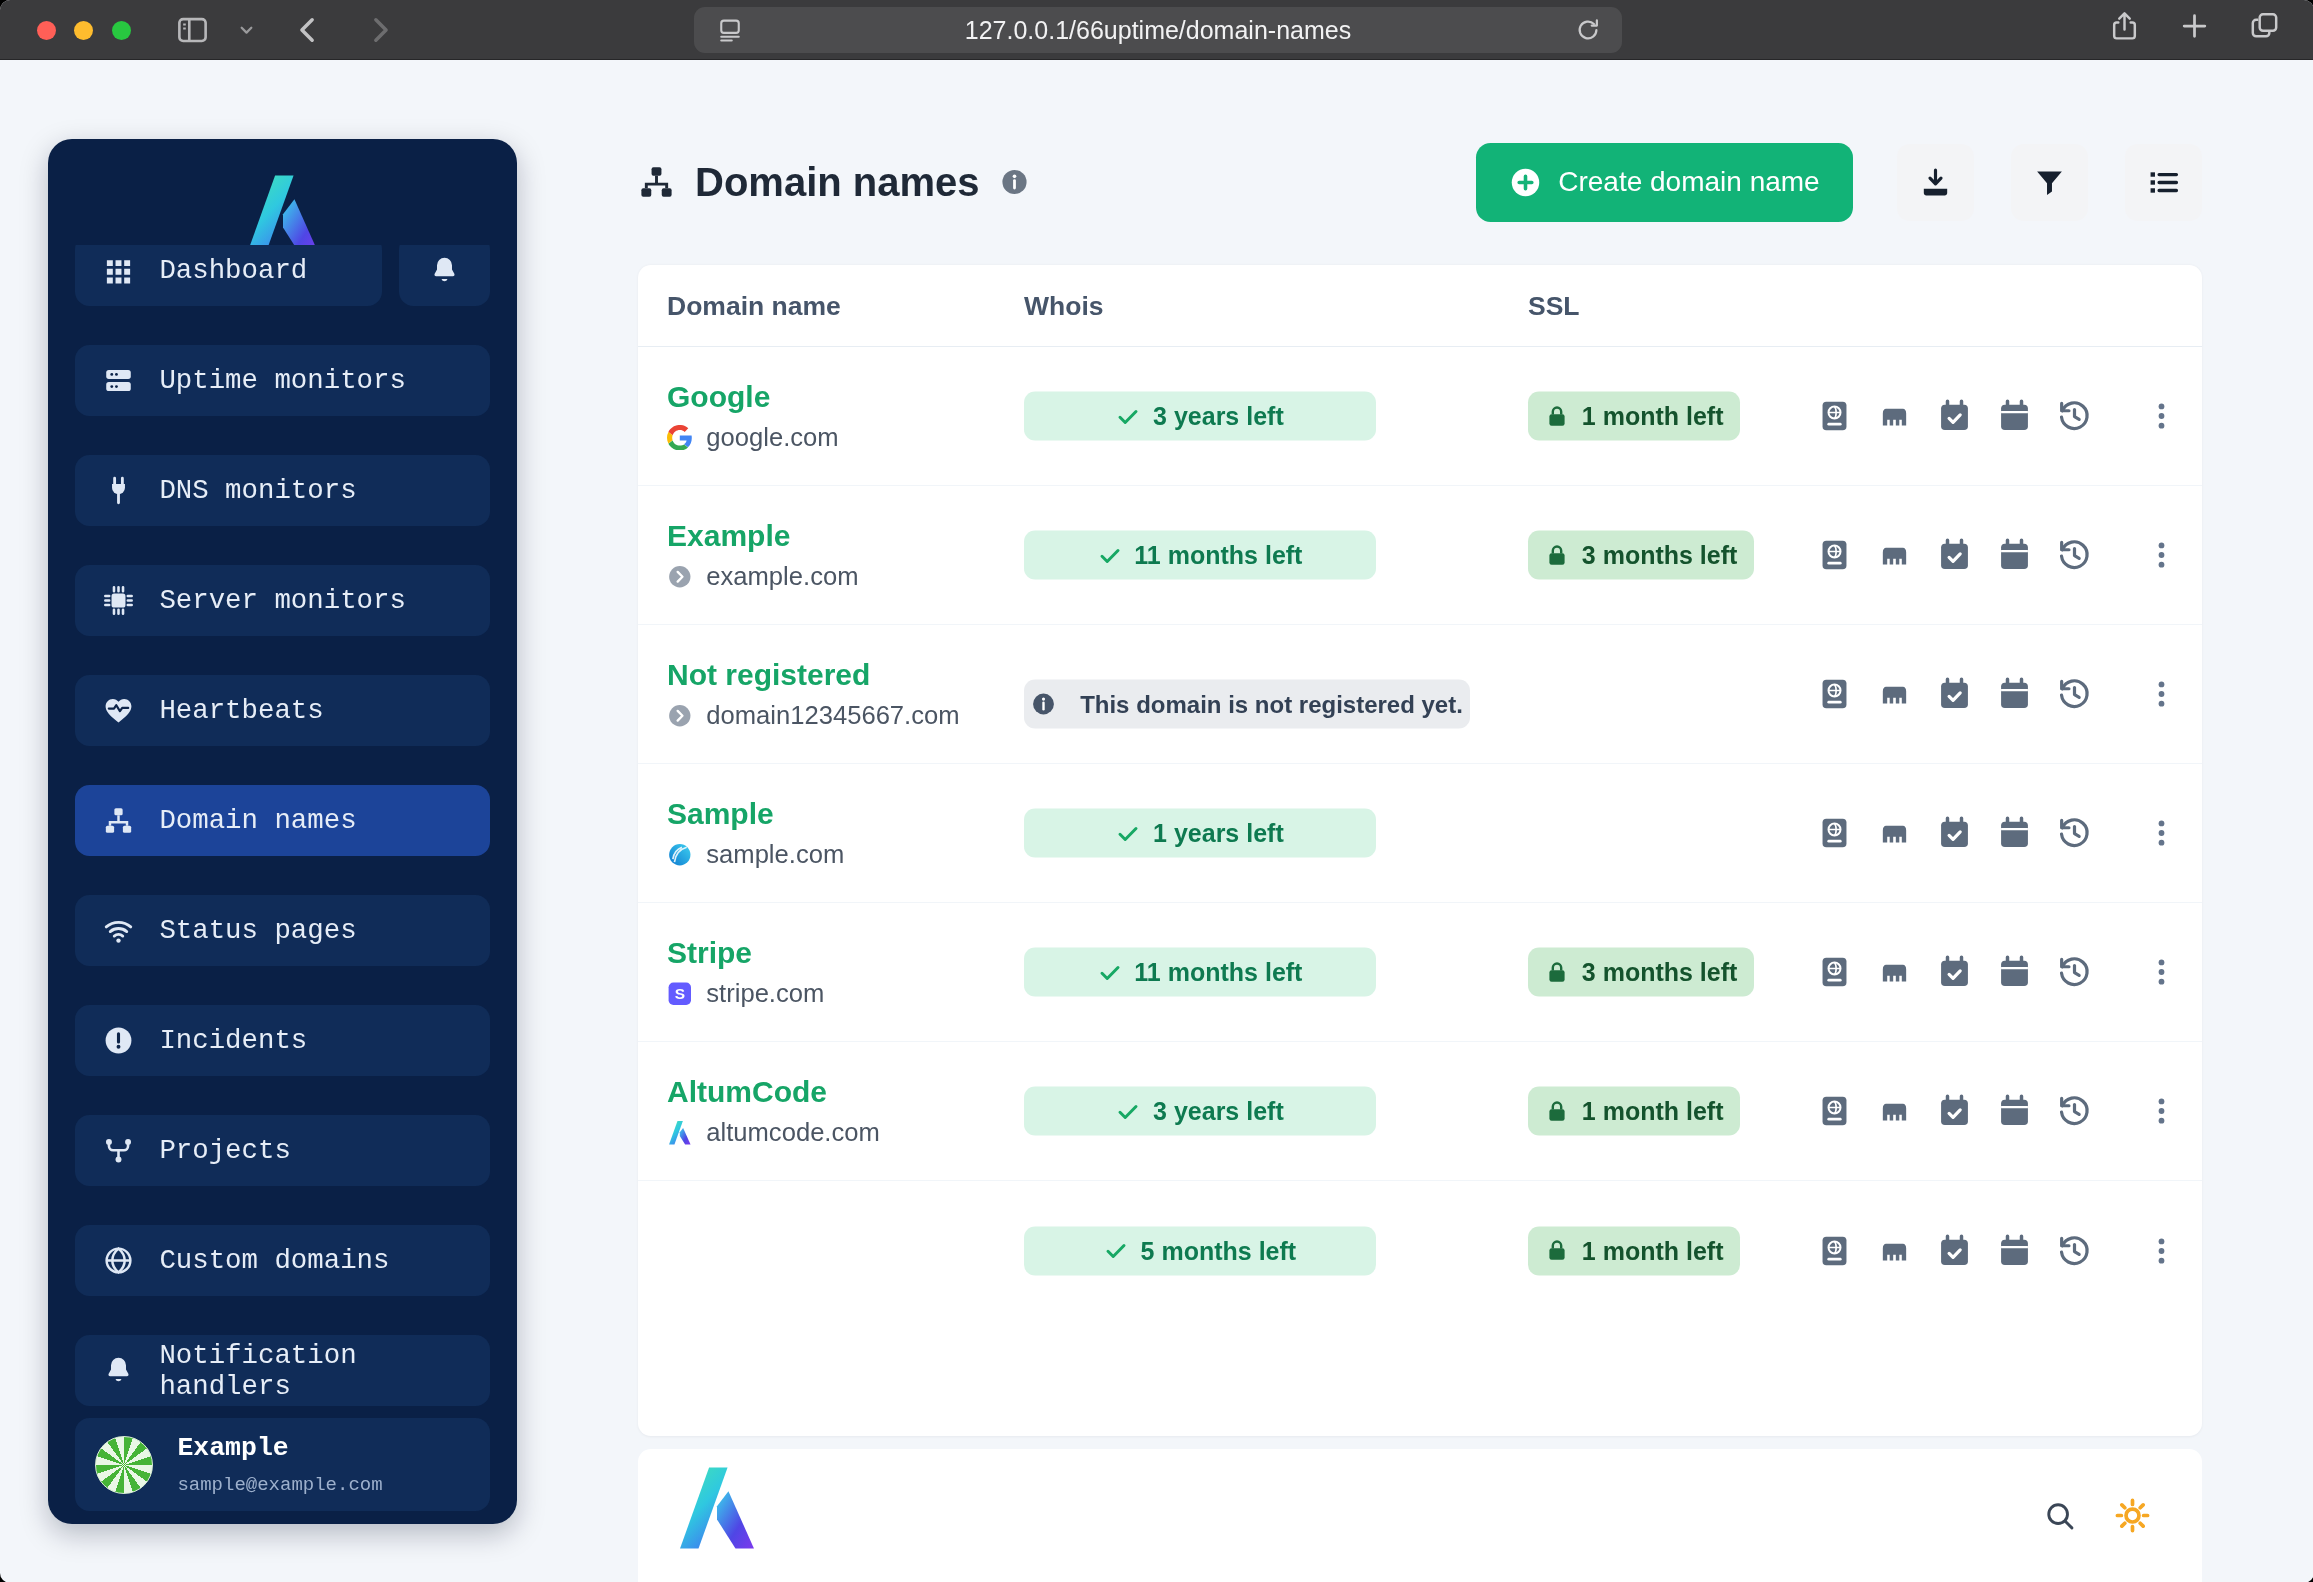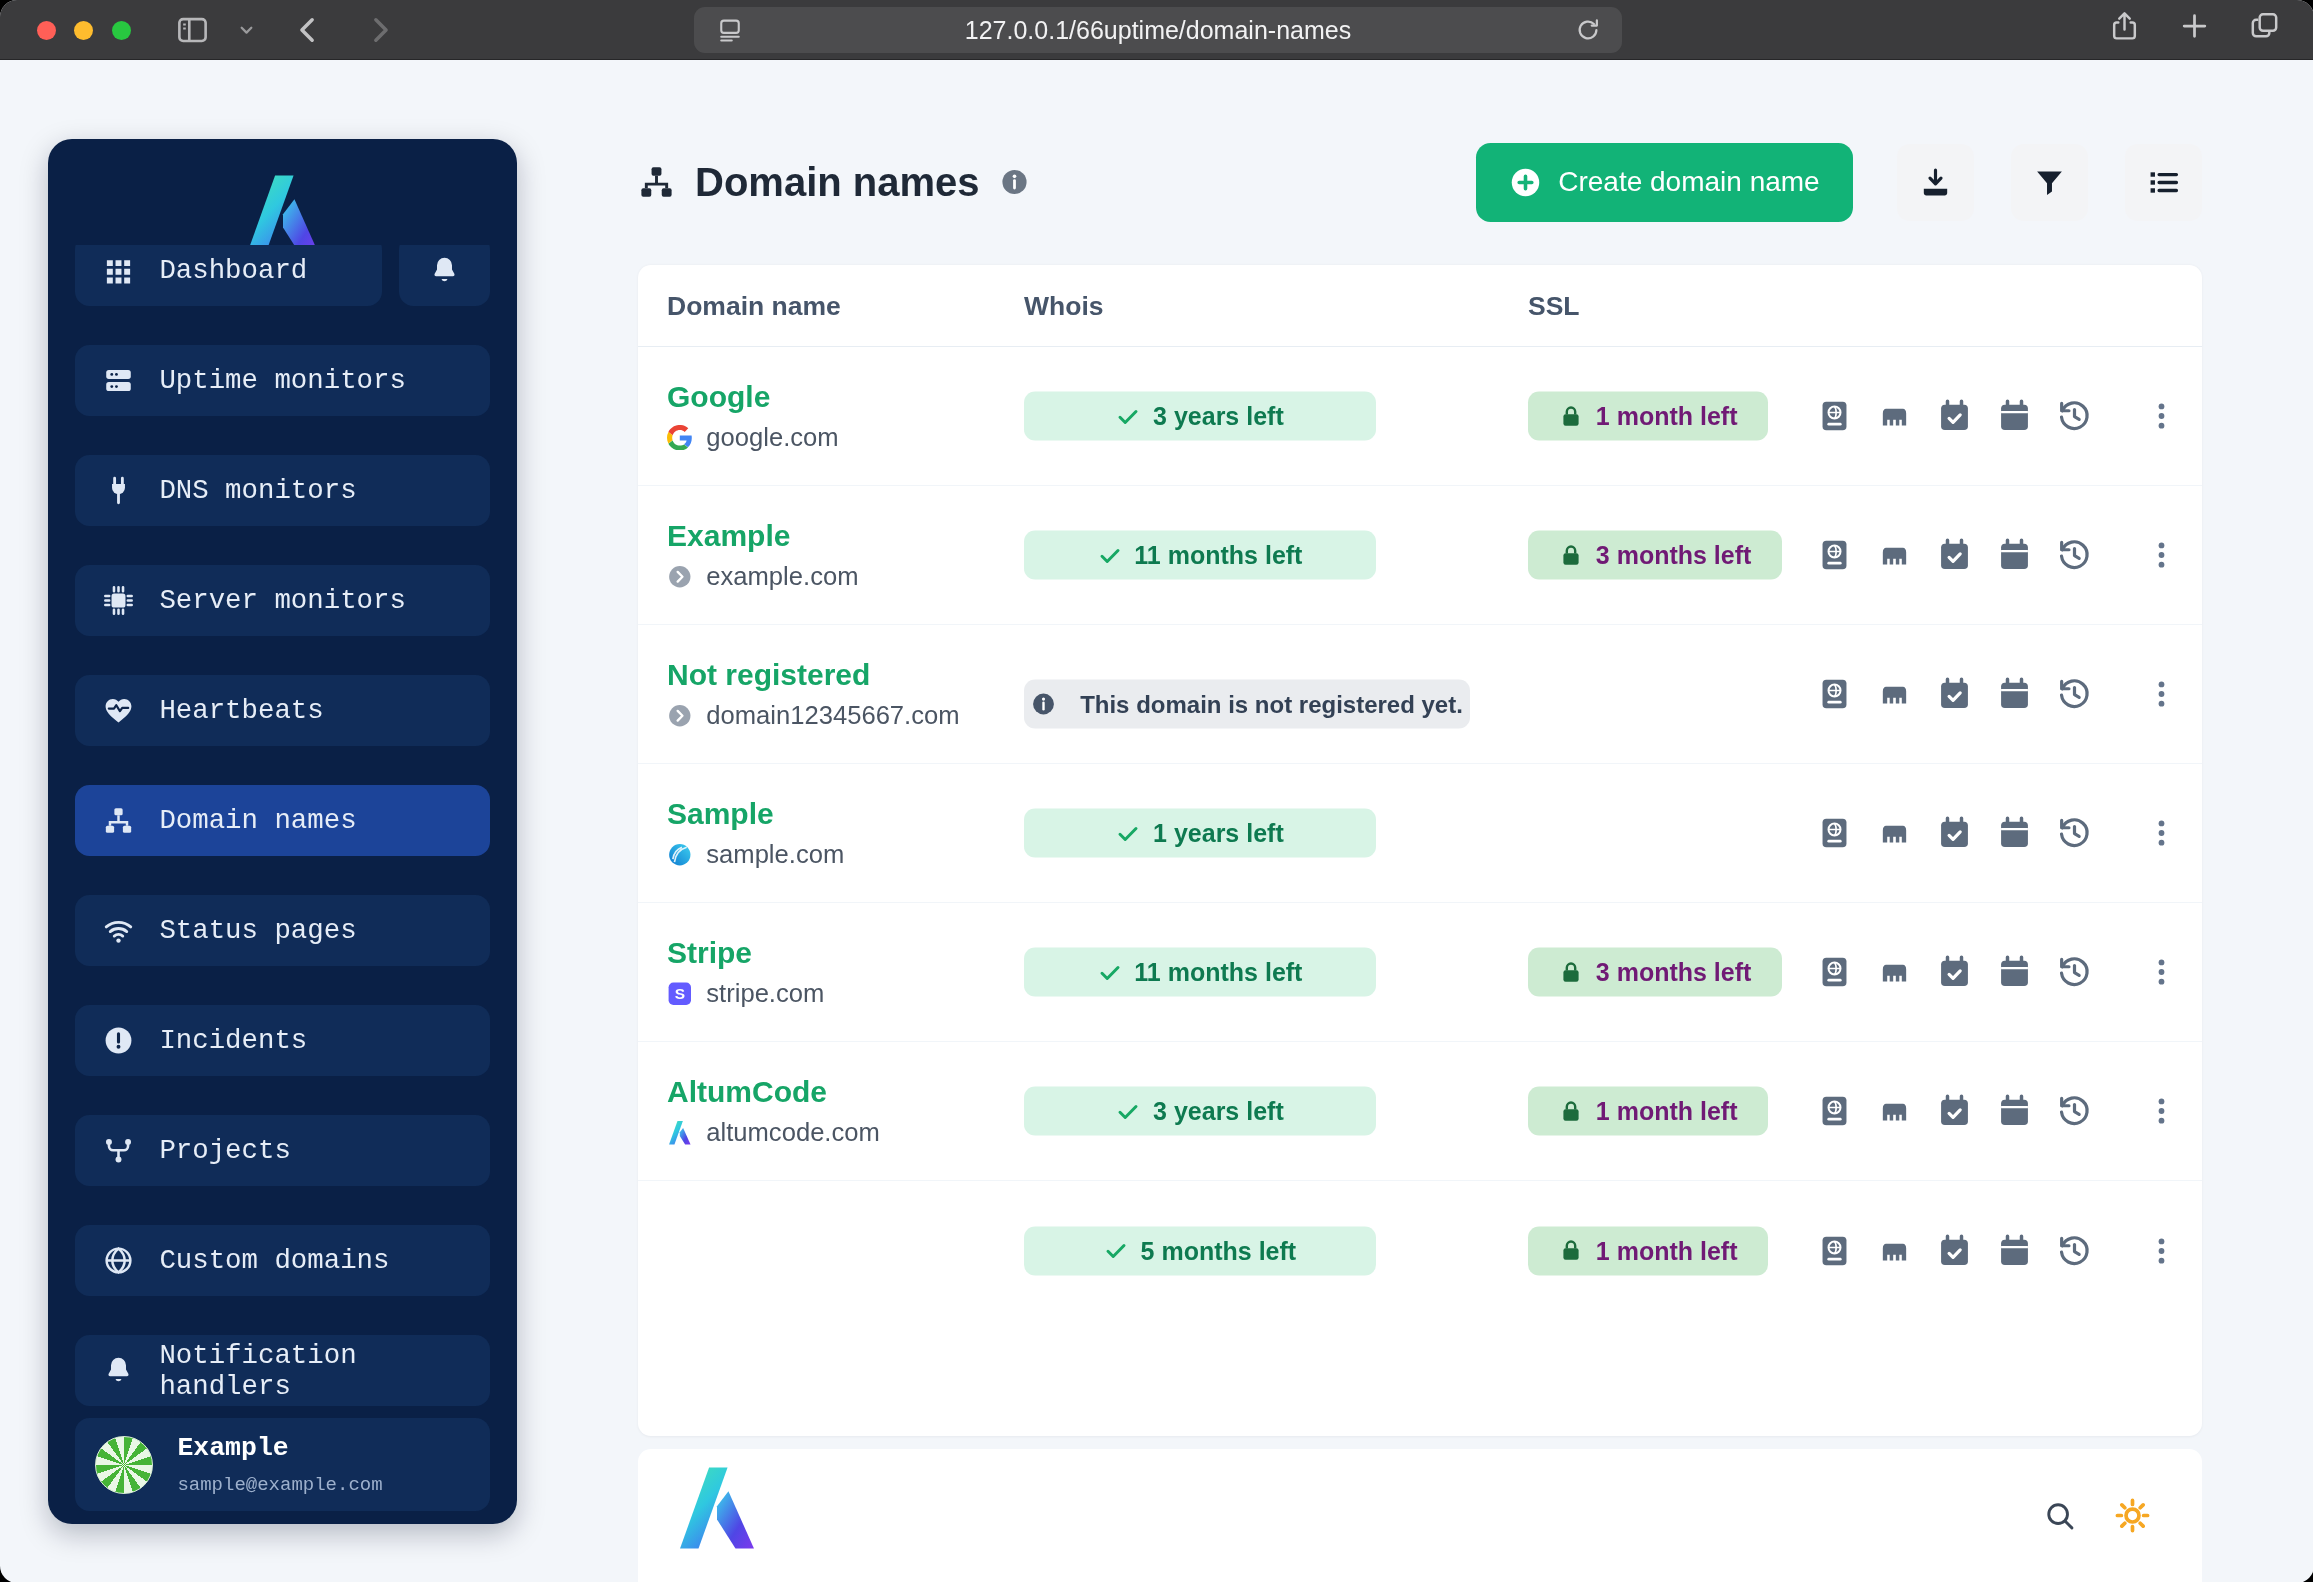--- a/index.html
+++ b/index.html
@@ -1,21 +1,21 @@
 <!DOCTYPE html>
 <html style="font-size:14.6px"><head>
 <meta charset="utf-8">
 <style>
   html,body{margin:0;padding:0;background:#000;width:2314px;height:1583px;overflow:hidden;
     font-family:"Liberation Sans","DejaVu Sans",sans-serif;}
   *{box-sizing:border-box;}
   .ic{display:inline-block;width:1em;height:1em;line-height:0;flex:none;}
   .ic svg{width:100%;height:100%;display:block;}
 
-  .window{position:absolute;left:0;top:0;width:2314px;height:1583px;border-radius:17px;
+  .window{position:absolute;left:0;top:0;width:2314px;height:1583px;border-radius:10px;
     overflow:hidden;background:#f3f6fa;z-index:1;}
 
   
   .chrome{position:absolute;left:0;top:0;right:0;height:60px;background:#3b3b3d;
     border-bottom:0.9px solid #262628;}
   .lights{position:absolute;left:37px;top:21px;display:flex;gap:18.3px;}
   .light{width:19px;height:19px;border-radius:50%;}
   .cbtn{position:absolute;top:50%;transform:translateY(-50%);line-height:0;}
   .urlbar{position:absolute;left:694px;top:7.3px;width:928px;height:46px;background:#4c4c4e;
     border-radius:11px;}
@@ -76,21 +76,21 @@
   .fav{width:25.6px;height:25.6px;line-height:0;}
   .fav svg{width:100%;height:100%;}
   .dom{font-size:25.6px;color:#4b5563;}
   .ext{font-size:24px;color:#475569;line-height:0;cursor:pointer;}
   .wslot{position:absolute;left:386px;top:50%;transform:translateY(-50%);}
   .sslot{position:absolute;left:890px;top:50%;transform:translateY(-50%);}
   .pill{display:inline-flex;align-items:center;justify-content:center;gap:12.8px;height:49px;
     border-radius:11px;font-weight:700;font-size:25px;}
   .whois{background:#d8f4e6;color:#0e7a50;width:352px;}
   .ckc{font-size:24px;color:#17a864;}
-  .ssl{background:#cdebd2;color:#701a75;padding:0 31px;}
+  .ssl{background:#cdebd2;color:#14532d;padding:0 17px;}
   .lkc{font-size:24px;color:#1c6b3c;}
   .graypill{background:#eaecef;color:#334155;width:446px;font-size:24px;gap:24px;margin-top:20px;}
   .infoc{font-size:25px;color:#475569;}
   .acts{position:absolute;left:1179px;top:50%;transform:translateY(-50%);display:flex;
     gap:25px;font-size:35px;color:#5d6b7d;}
   .abtn{cursor:pointer;line-height:0;}
   .kebab{position:absolute;right:24px;top:50%;transform:translateY(-50%);font-size:33px;
     color:#64748b;cursor:pointer;line-height:0;}
 
   

